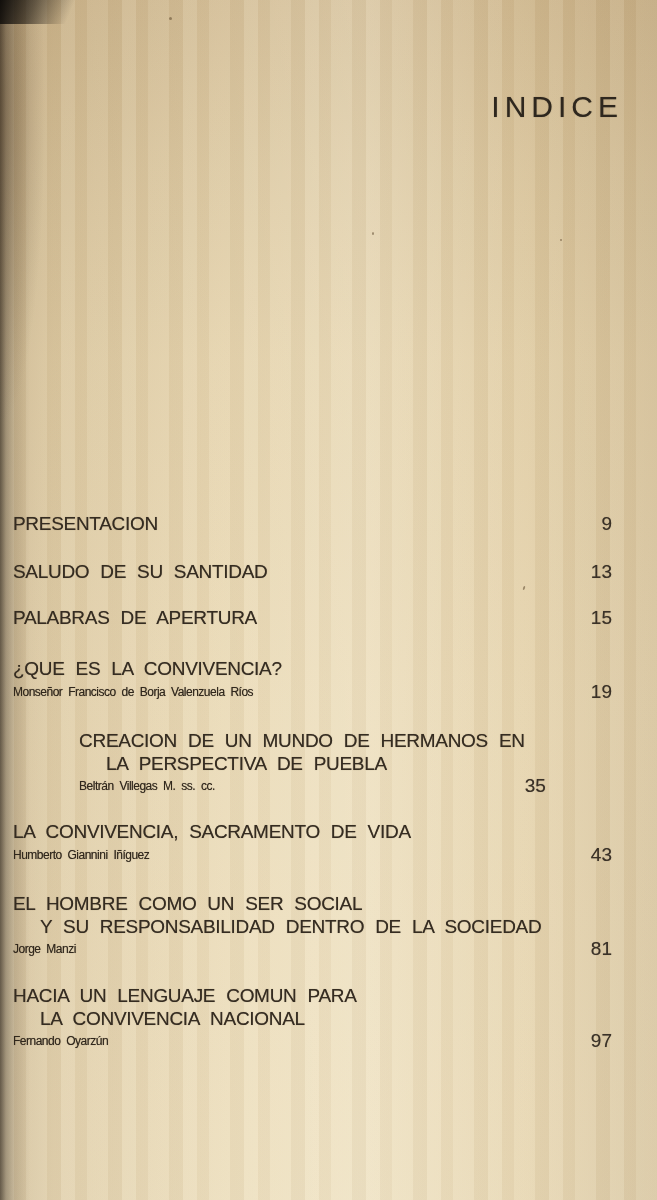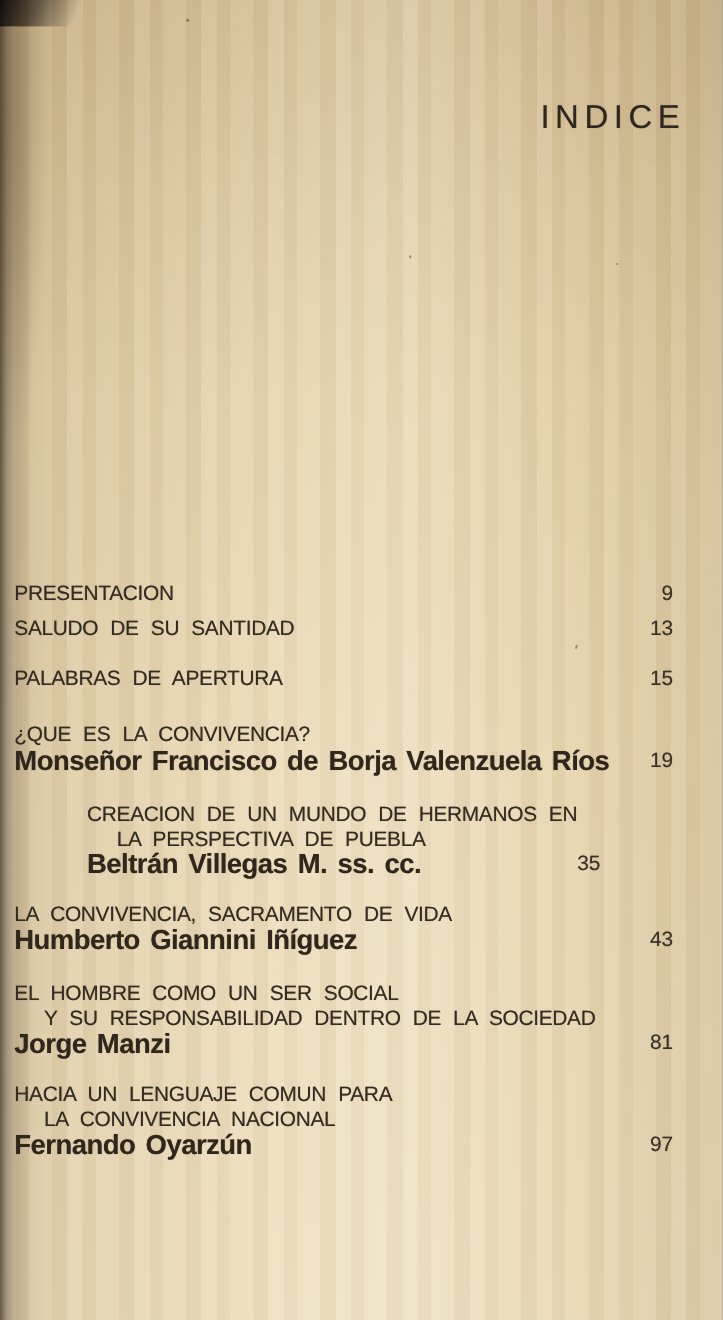--- a/index.html
+++ b/index.html
@@ -82,37 +82,37 @@
   .t-line {
     font-size: 19px;
     line-height: 22.5px;
     letter-spacing: -0.3px;
     word-spacing: 6px;
     color: #352c21;
     text-shadow: 0 0 0.7px rgba(45,37,28,0.55);
   }
   .t-line.indent { padding-left: 27px; }
   .author {
-    font-size: 25px;
+    font-size: 12px;
     line-height: 22.5px;
-    font-weight: 700;
+    font-weight: 400;
     letter-spacing: -0.5px;
     word-spacing: 3px;
     color: #30271c;
     text-shadow: 0 0 0.7px rgba(40,32,24,0.55);
   }
   .p-num {
     font-size: 19px;
     line-height: 22.5px;
     letter-spacing: 0;
     color: #3a3127;
     text-align: right;
     text-shadow: 0 0 0.7px rgba(45,37,28,0.5);
   }
-  .e1 { top: 529px; }
+  .e1 { top: 513px; }
   .e2 { top: 561px; }
   .e3 { top: 607px; gap: 28px; }
   .e4 { top: 658px; }
   .e5 { top: 730px; justify-content: center; }
   .e6 { top: 821px; }
   .e7 { top: 893px; }
   .e8 { top: 985px; }
 </style>
 </head>
 <body>

